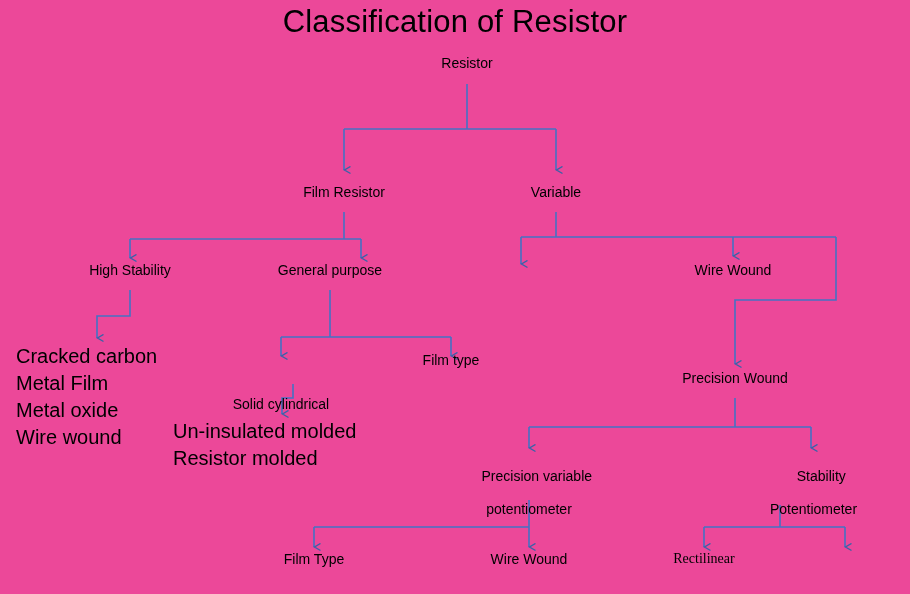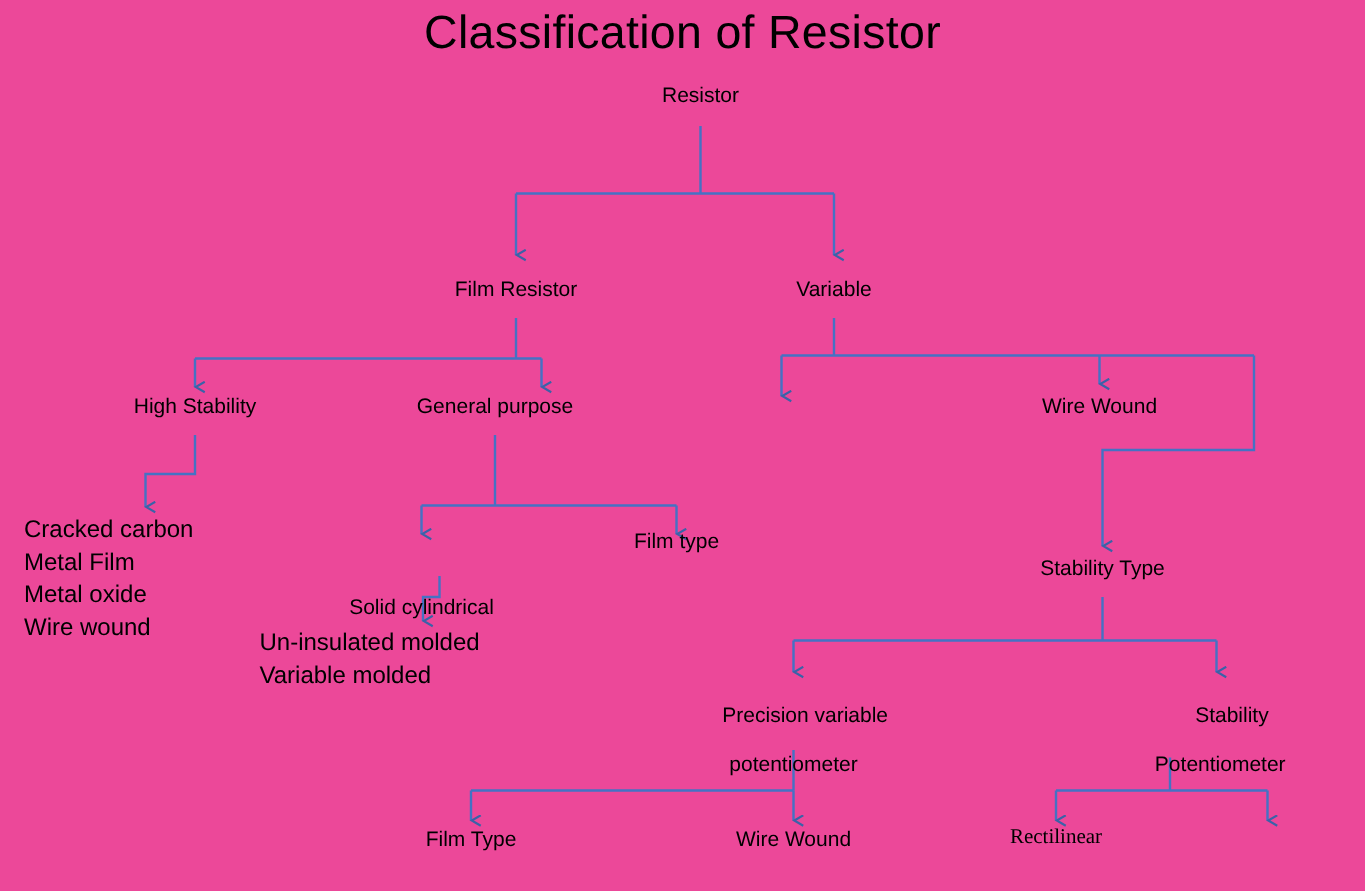--- a/index.html
+++ b/index.html
@@ -38,21 +38,21 @@
   }
   .node.lvl-main {
     font-size: 14px;
   }
   .node .line2 {
     display: block;
   }
   .list-node {
     position: absolute;
     text-align: left;
-    font-size: 16px;
+    font-size: 20px;
     line-height: 1.35;
     font-family: "Liberation Sans", sans-serif;
     color: #000000;
   }
   .list-node span {
     display: block;
     white-space: pre;
   }
 </style>
 </head>
@@ -129,24 +129,24 @@
     <span>Metal Film</span>
     <span>Metal oxide</span>
     <span>Wire wound</span>
   </div>
 
   <div class="node lvl-main" style="left:191px; top:352px; width:180px;margin-top:44px;">Solid cylindrical</div>
   <div class="node lvl-main" style="left:381px; top:352px; width:140px;">Film type</div>
 
   <div class="list-node" style="left:173px; top:418px; width:240px;">
     <span>Un-insulated molded</span>
-    <span>Variable molded</span>
+    <span>Resistor molded</span>
   </div>
 
-  <div class="node lvl-main" style="left:645px; top:370px; width:180px;">Stability Type</div>
+  <div class="node lvl-main" style="left:645px; top:370px; width:180px;">Precision Wound</div>
 
   <div class="node lvl-main" style="left:429px; top:451px; width:200px;">
     <span>Precision variable</span>
     <span class="line2">potentiometer</span>
   </div>
 
   <div class="node lvl-main" style="left:721px; top:451px; width:185px;">
     <span>Stability</span>
     <span class="line2">Potentiometer</span>
   </div>

